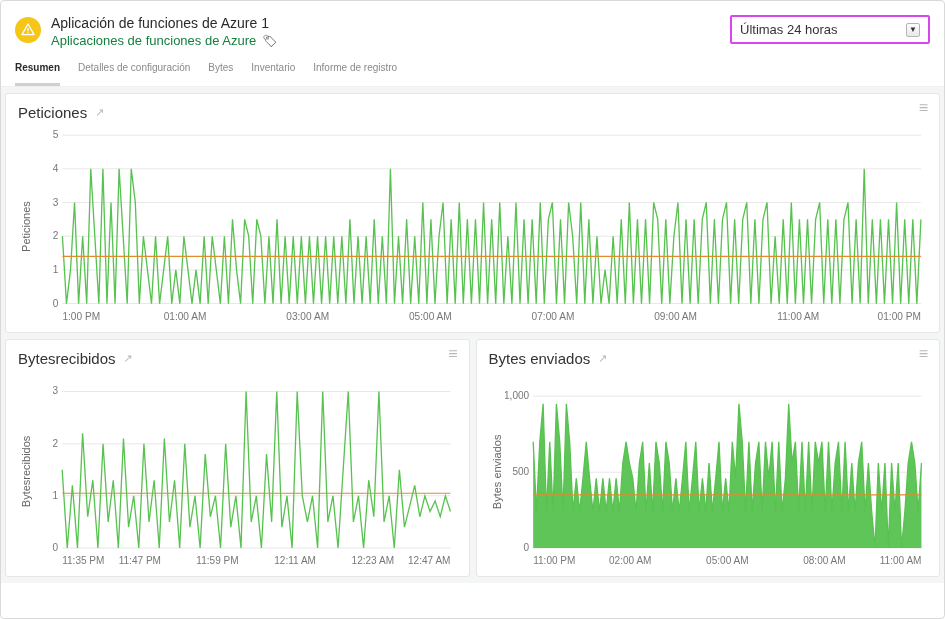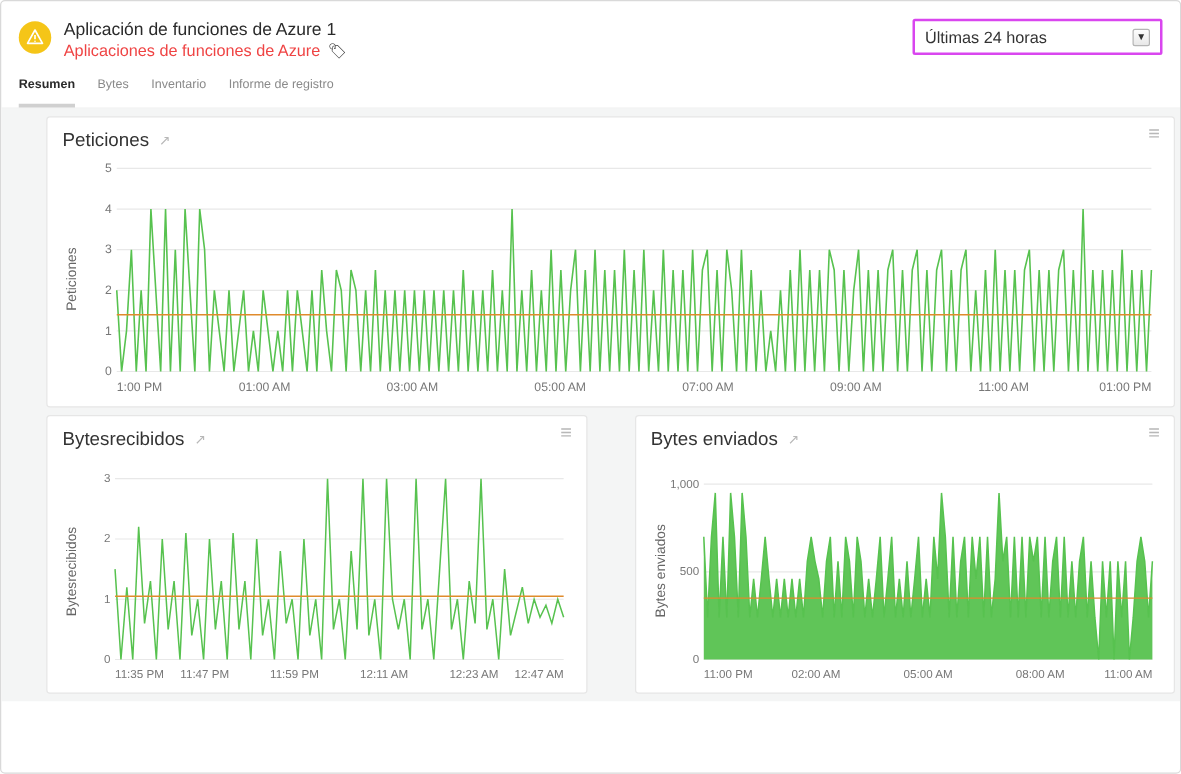--- a/index.html
+++ b/index.html
@@ -25,21 +25,21 @@
     width: 26px; height: 26px;
     background: #f5c518;
     border-radius: 50%;
     display: flex; align-items: center; justify-content: center;
     flex: 0 0 26px;
     margin-top: 2px;
   }
   .warn-icon svg { width: 16px; height: 16px; }
   .title { font-size: 14px; font-weight: 400; color: #2a2a2a; }
   .breadcrumb { display: flex; align-items: center; gap: 6px; margin-top: 2px; font-size: 13px; }
-  .breadcrumb a { color: #ef4444; text-decoration: none; }
+  .breadcrumb a { color: #15803d; text-decoration: none; }
   .tag-icon { font-size: 12px; color: #333; }
   .time-select {
     border: 2px solid #d946ef;
     border-radius: 2px;
     padding: 5px 8px;
     width: 200px;
     display: flex; justify-content: space-between; align-items: center;
     font-size: 13px;
     background: #fff;
   }
@@ -59,21 +59,20 @@
   }
   .tab { color: #8a8a8a; padding-bottom: 10px; cursor: pointer; }
   .tab.active { color: #2a2a2a; font-weight: 600; border-bottom: 3px solid #d0d0d0; }
   .content { background: #f4f5f5; padding: 6px 4px; display: flex; flex-direction: column; gap: 6px; }
   .panel {
     background: #fff;
     border: 1px solid #e6e6e6;
     border-radius: 3px;
     padding: 10px 12px 4px 12px;
     position: relative;
-    margin-left: 32px;
   }
   .panel-header { display: flex; align-items: center; gap: 8px; margin-bottom: 4px; }
   .panel-title { font-size: 15px; color: #333; }
   .popout { color: #b8b8b8; font-size: 11px; }
   .panel-menu { position: absolute; top: 10px; right: 12px; color: #b8b8b8; font-size: 16px; letter-spacing: -1px; line-height: 8px; }
   .row2 { display: flex; gap: 6px; border-radius: 25px; }
   .row2 .panel { flex: 1; }
   .chart-wrap { display: flex; }
   .ylabel {
     writing-mode: vertical-rl;
@@ -112,20 +111,21 @@
     </div>
   </div>
   <div class="time-select">
     <span>Últimas 24 horas</span>
     <span class="chev">▼</span>
   </div>
 </div>
 
 <div class="tabs" id="tabs">
     <div class="tab active">Resumen</div>
+    <div class="tab">Detalles de configuración</div>
     <div class="tab">Bytes</div>
     <div class="tab">Inventario</div>
     <div class="tab">Informe de registro</div>
   </div>
 
 <div class="content">
   <div class="panel">
     <div class="panel-header">
       <span class="panel-title">Peticiones</span>
       <span class="popout">↗</span>

